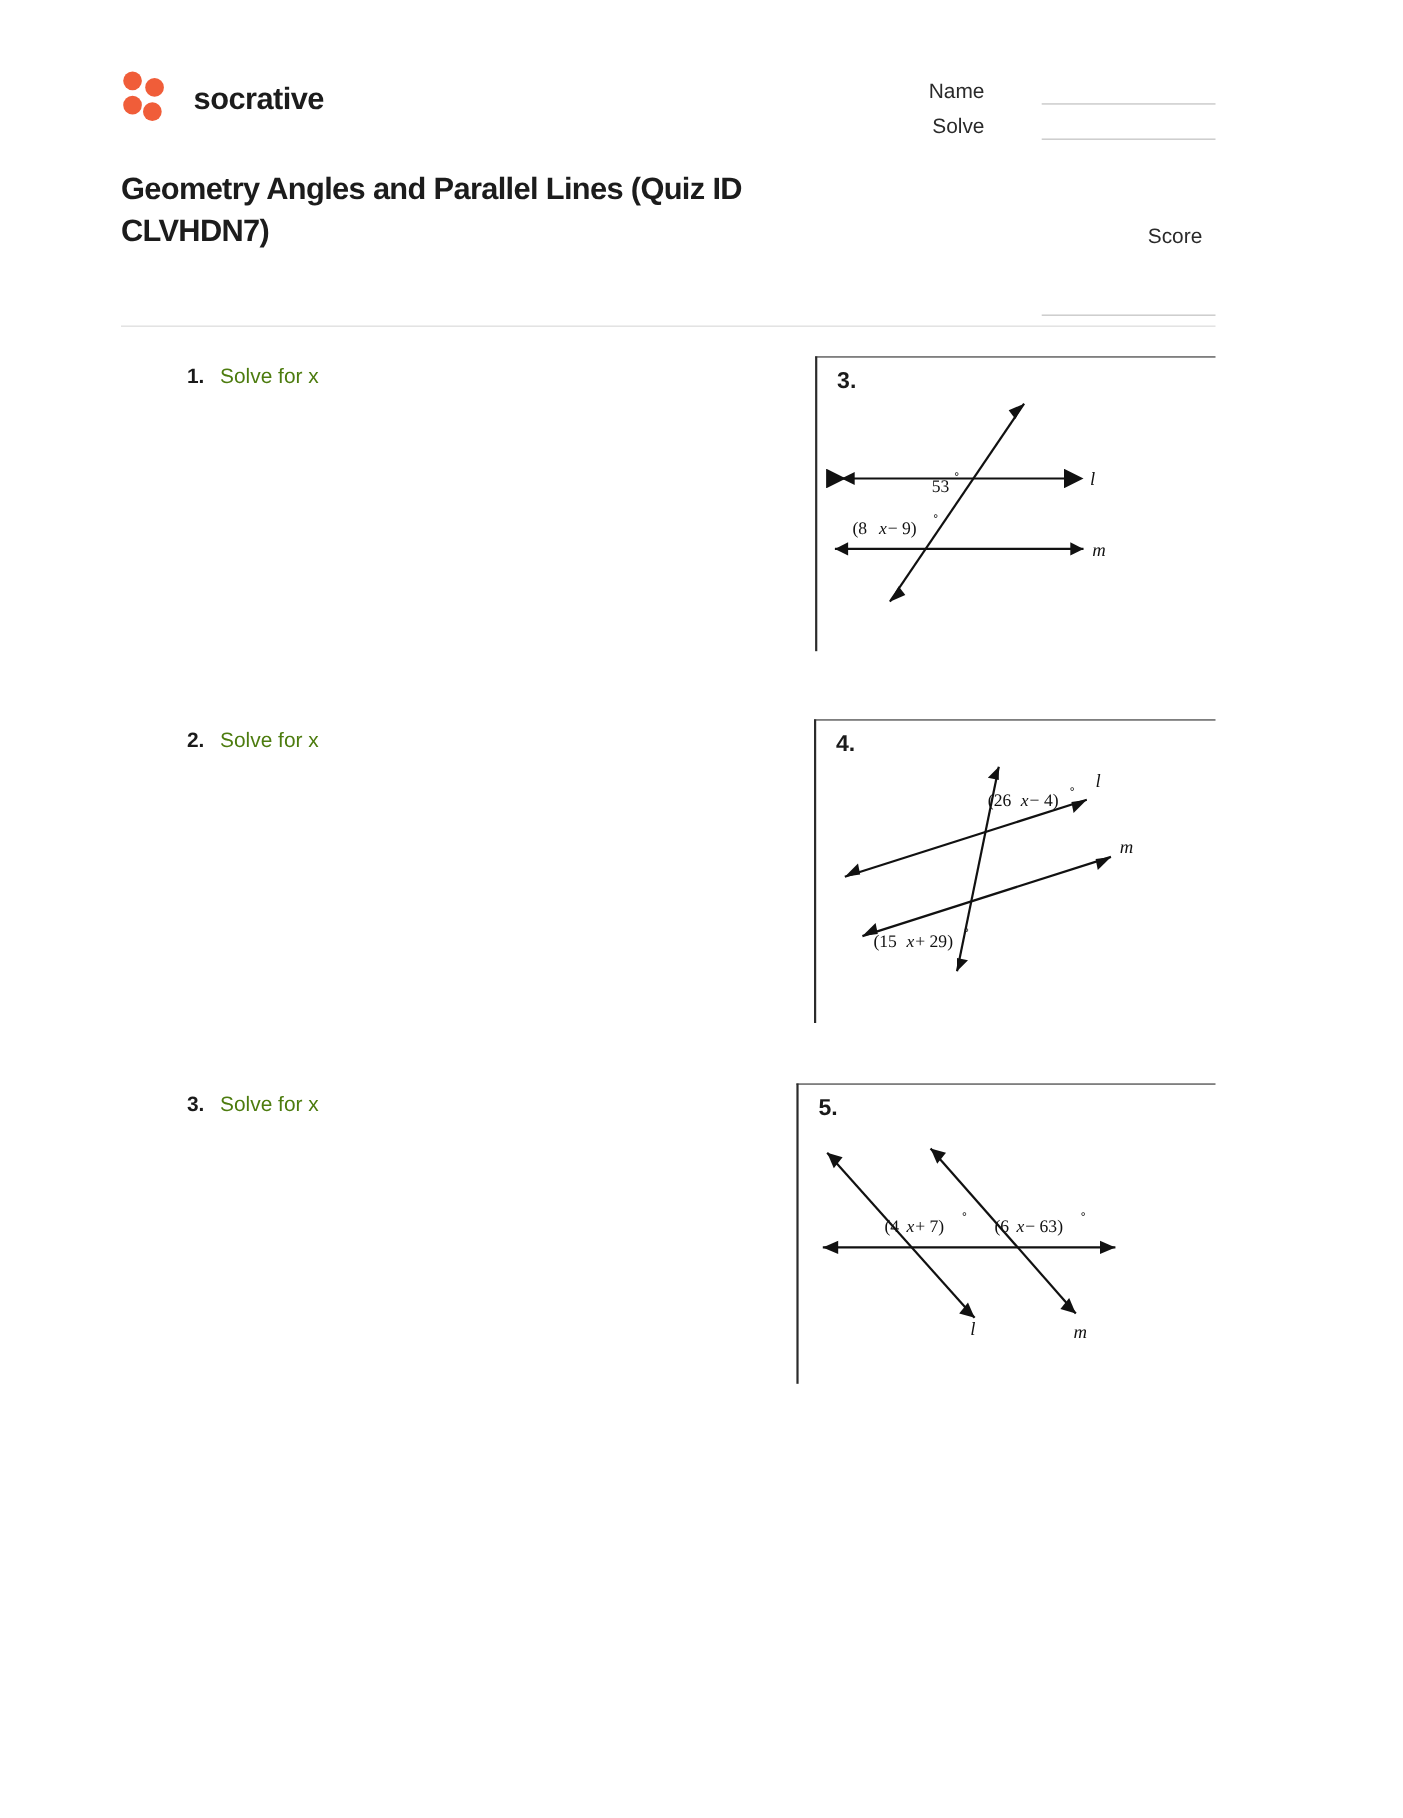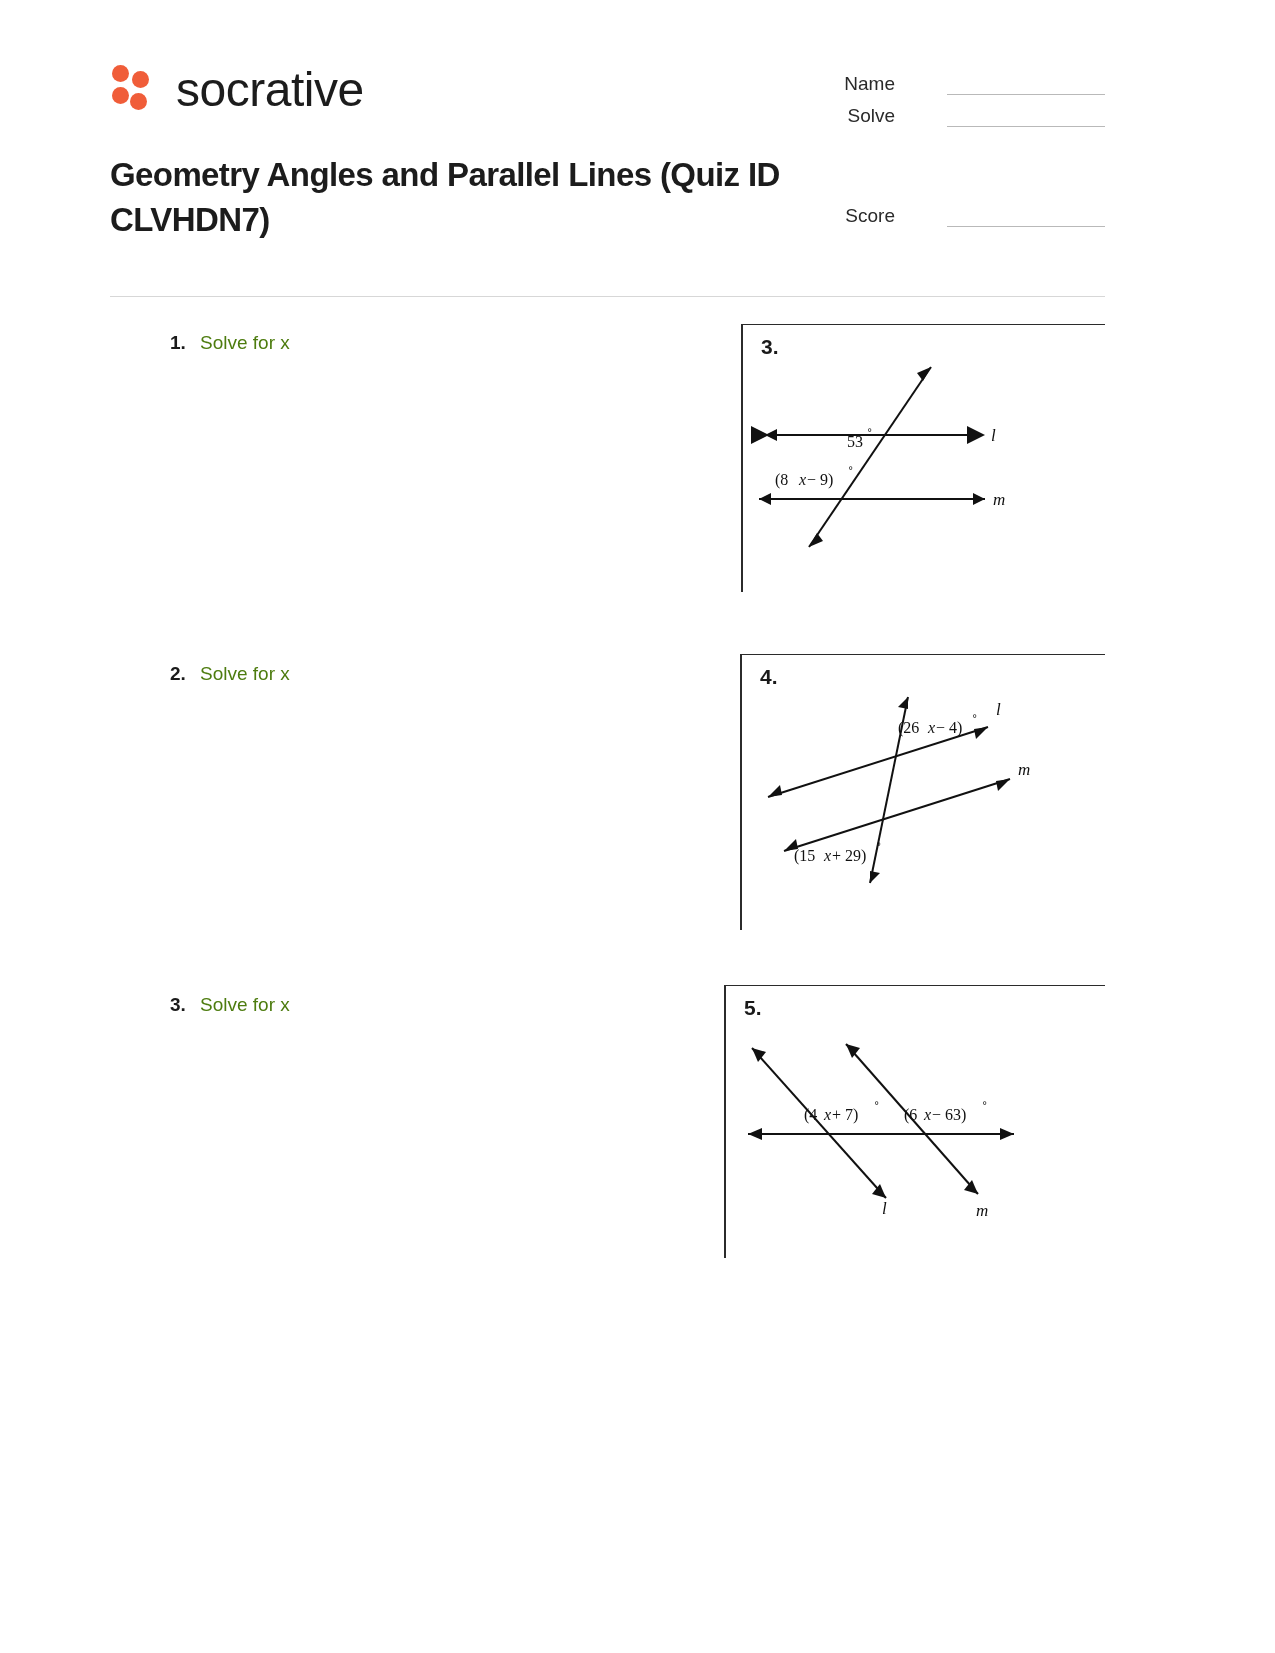--- a/index.html
+++ b/index.html
@@ -49,33 +49,33 @@
   .dot {
     position: absolute;
     background: #f05d39;
     border-radius: 50%;
   }
   .dot.d1 { width: 17px; height: 17px; left: 2px;  top: 2px; }
   .dot.d2 { width: 17px; height: 17px; left: 22px; top: 8px; }
   .dot.d3 { width: 17px; height: 17px; left: 2px;  top: 24px; }
   .dot.d4 { width: 17px; height: 17px; left: 20px; top: 30px; }
   .brand-name {
-    font-size: 48px;
-    font-weight: 400;
+    font-size: 28px;
+    font-weight: 700;
     letter-spacing: -0.5px;
     color: #1c1c1c;
     line-height: 1;
   }
 
   .title {
     position: absolute;
     left: 0;
     top: 98px;
     width: 680px;
-    font-size: 33px;
+    font-size: 28px;
     font-weight: 700;
     line-height: 1.35;
     letter-spacing: -0.6px;
     color: #1c1c1c;
   }
 
   .fields {
     position: absolute;
     right: 0;
     top: 18px;
@@ -94,20 +94,21 @@
     margin-right: 12px;
     white-space: nowrap;
   }
   .field-line {
     width: 158px;
     border-bottom: 1px solid #b9b9b9;
     height: 19px;
   }
   .field-row.score {
     margin-top: 78px;
+    flex-direction: column;
   }
 
   .rule {
     position: absolute;
     left: 110px;
     top: 296px;
     width: 995px;
     height: 1px;
     background: #d7d7d7;
   }

